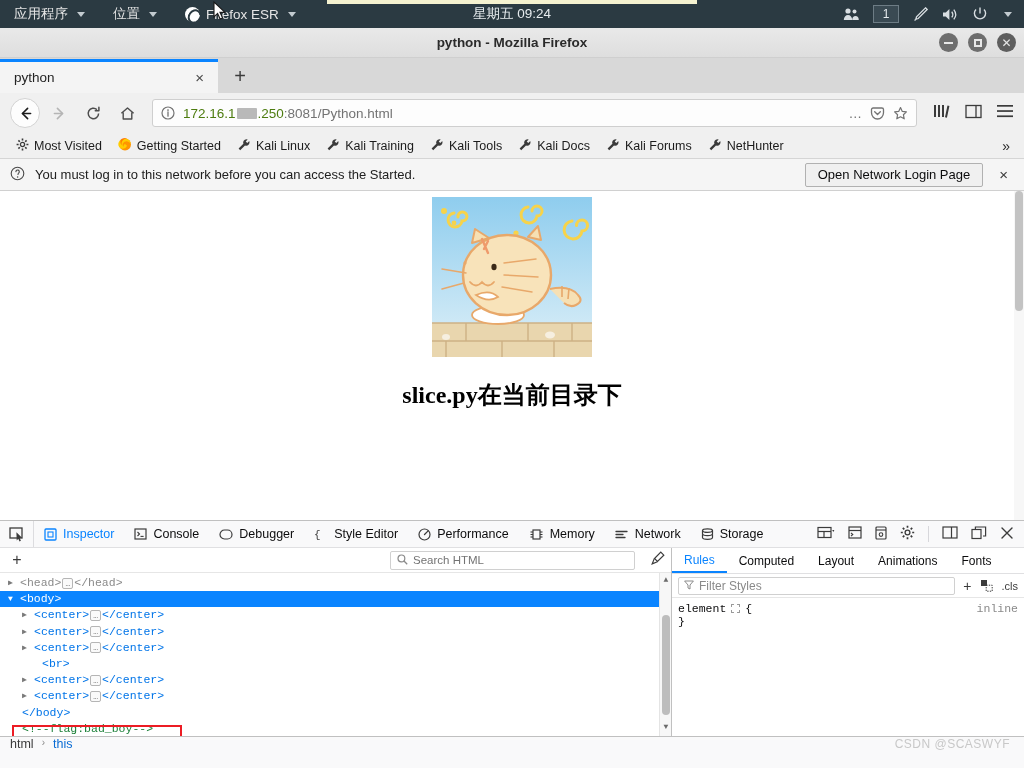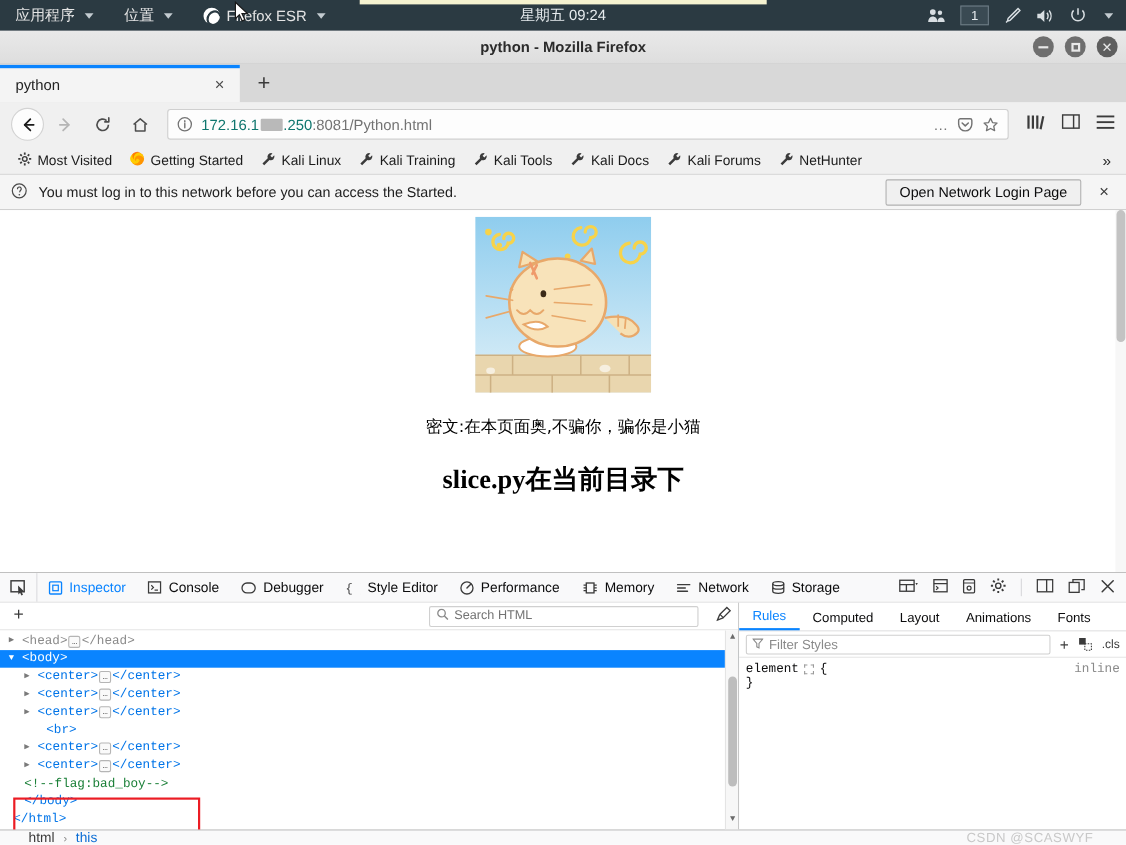--- a/index.html
+++ b/index.html
@@ -85,21 +85,21 @@
   .navbtn{ width:30px;height:30px; display:flex;align-items:center;justify-content:center; border-radius:50%; color:#4d4d4d;}
   .navbtn.back{ border:1px solid #d3d3d3; background:#fdfdfd; color:#1b1b1b;}
   .navbtn.fwd{ color:#b5b5b5;}
   .urlbar{
     flex:1; height:28px; margin:0 6px; background:#fdfdfd;
     border:1px solid #cfcfcf; border-radius:3px;
     display:flex; align-items:center; padding:0 8px; gap:8px;
     font-size:13.5px; color:#0c0c0d;
   }
   .urltext{ flex:1; white-space:nowrap; display:flex; align-items:center;}
-  .url-host{ color:#0f766e; }
+  .url-host{ color:#4d7c0f; }
   .url-redact{ display:inline-block; width:20px;height:11px;background:#b9b9b9; margin:0 1px; vertical-align:middle; border-radius:1px;}
   .url-rest{ color:#737373; }
   .urlbar .ic{ color:#737373; display:flex; align-items:center;}
   .navright{ display:flex; align-items:center; gap:14px; padding-left:6px; color:#3b3b3b;}
 
   
   .bookmarks{
     height:26px; background:#f0f0f0; border-bottom:1px solid #d5d5d5;
     display:flex; align-items:center; padding:0 8px; gap:0px; font-size:12.5px; color:#1b1b1b;
   }
@@ -213,22 +213,22 @@
     padding:4px 6px; position:relative;
   }
   .rule-head{ display:flex; align-items:center; gap:5px;}
   .rule-src{ margin-left:auto; color:#8a8a8a;}
   .rule-brace{ color:#0c0c0d;}
   .target-ico{
     width:9px;height:9px;border:1px dashed #9a9a9a; display:inline-block; position:relative;
   }
 
   .breadcrumbs{
-    height:14px; background:#f9f9fa; border-top:1px solid #c0c0c0;
-    display:flex; align-items:flex-end; padding:0 24px; gap:6px;
+    height:32px; background:#f9f9fa; border-top:1px solid #c0c0c0;
+    display:flex; align-items:flex-start; padding:0 8px; gap:6px;
     font-size:12.5px; color:#3b3b3b;
   }
   .crumb{ padding:0 2px;}
   .crumb.active{ color:#0a6cd4;}
   .crumb-sep{ color:#8a8a8a; font-size:10px;}
   .watermark{
     margin-left:auto; padding-right:6px; font-size:12px; color:#c8c8c8;
     font-family:"Liberation Sans", sans-serif; letter-spacing:0.5px;
   }
 </style>
@@ -543,21 +543,20 @@
           <line x1="10" y1="92" x2="32" y2="86"></line>
           <line x1="72" y1="66" x2="104" y2="62"></line>
           <line x1="72" y1="78" x2="106" y2="80"></line>
           <line x1="70" y1="90" x2="100" y2="95"></line>
         </g>
 
         <path d="M44 98 q14 -6 22 2 q-10 6 -22 -2z" fill="#ffffff" stroke="#e8a86a" stroke-width="1.8"></path>
       </svg>
     </div>
 
-    <div class="cipher-line">密文:在本页面奥,不骗你，骗你是小猫</div>
     <div class="big-heading">slice.py在当前目录下</div>
 
     <div class="page-scrollbar">
       <div class="thumb"></div>
     </div>
   </div>
 
   <div class="devtools">
 
     <div class="dt-toolbar">
@@ -768,24 +767,24 @@
               <span class="tag">&lt;/center&gt;</span>
           </div>
           <div class="mrow" style="padding-left:22px">
             <span class="twisty">▶</span>
             <span class="tag">&lt;center&gt;</span>
               <span class="ellipsis">…</span>
               <span class="tag">&lt;/center&gt;</span>
           </div>
 
           <div class="mrow" style="padding-left:22px">
+            <span class="tag">&lt;/body&gt;</span>
+          </div>
+          <div class="mrow" style="padding-left:22px">
             <span class="comment">&lt;!--flag:bad_boy--&gt;</span>
-          </div>
-          <div class="mrow" style="padding-left:22px">
-            <span class="tag">&lt;/body&gt;</span>
           </div>
           <div class="mrow" style="padding-left:12px">
             <span class="tag">&lt;/html&gt;</span>
           </div>
 
           <div class="redbox"></div>
 
           <div class="markup-scroll">
             <div class="arrow" style="top:2px">▲</div>
             <div class="thumb"></div>

